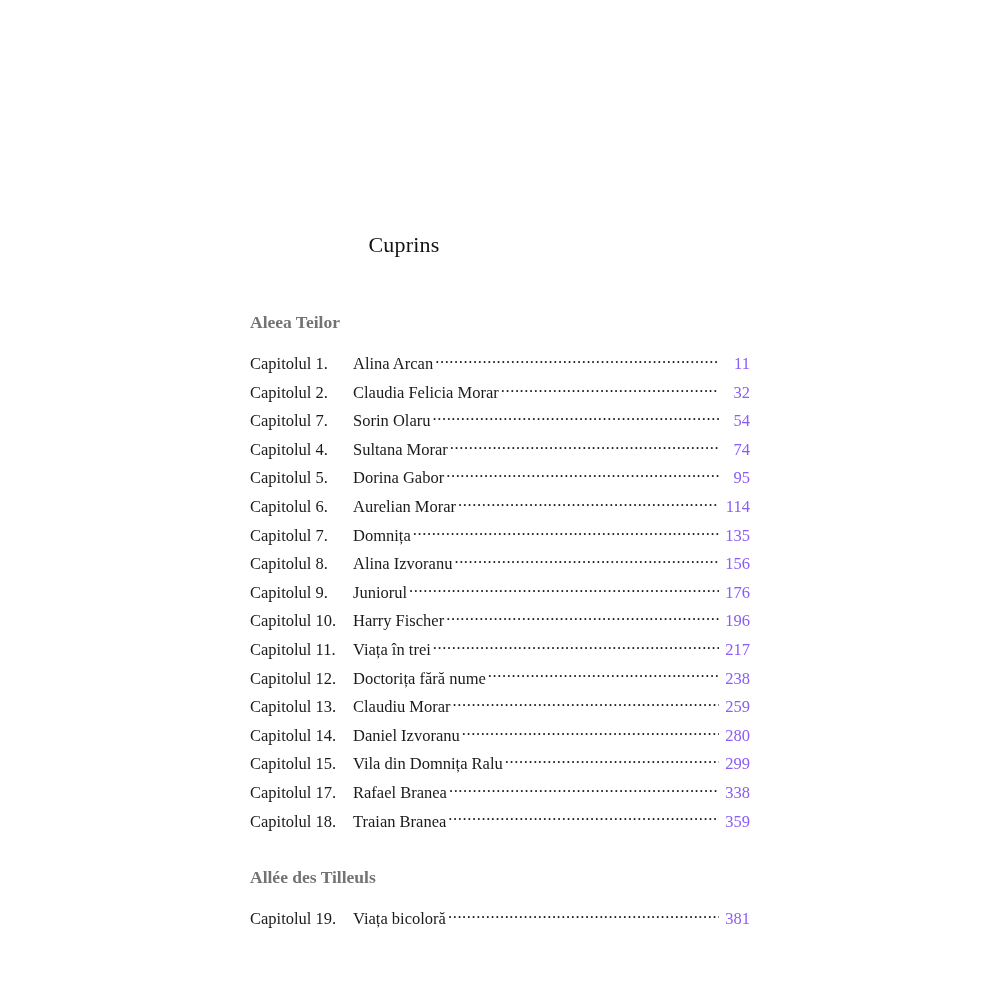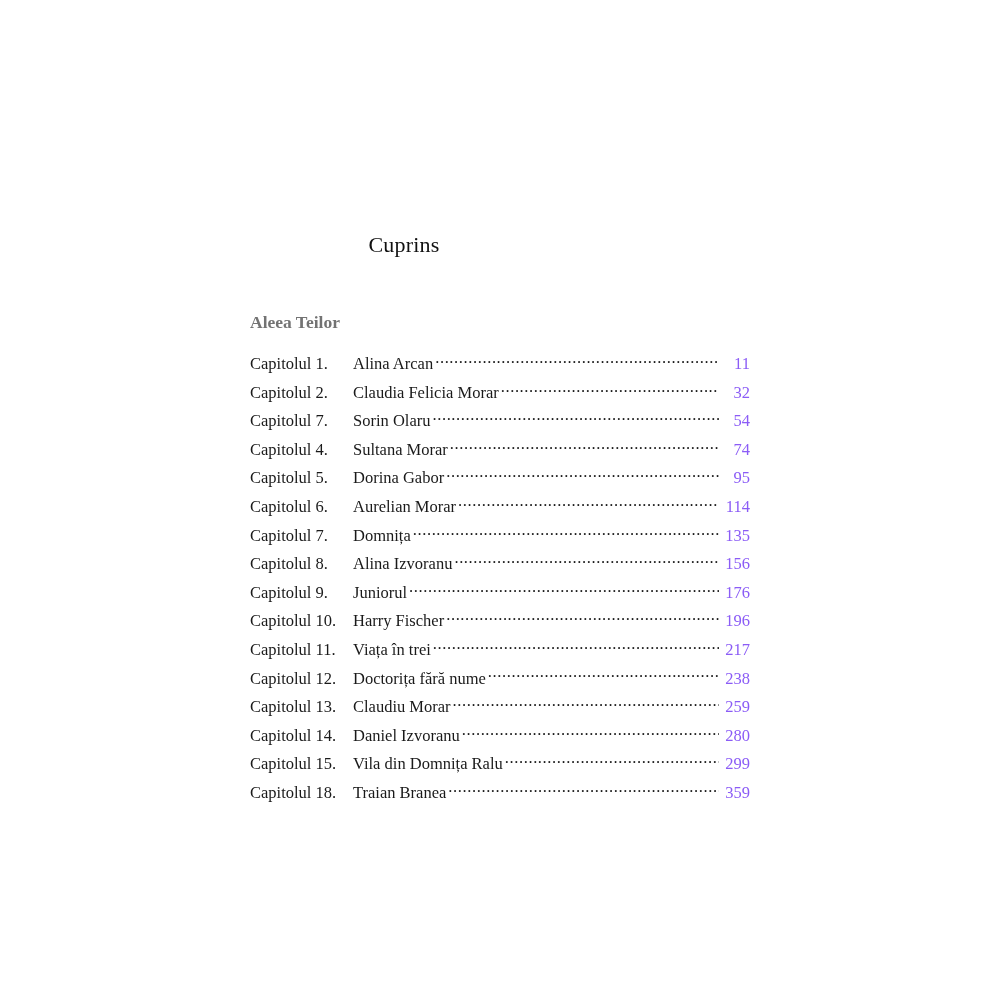--- a/index.html
+++ b/index.html
@@ -197,23 +197,40 @@
           <span class="entry-leader"></span>
           <span class="entry-page">280</span>
         </li>
         <li class="entry">
           <span class="entry-chapter">Capitolul 15.</span>
           <span class="entry-label">Vila din Domnița Ralu</span>
           <span class="entry-leader"></span>
           <span class="entry-page">299</span>
         </li>
         <li class="entry">
+          <span class="entry-chapter">Capitolul 17.</span>
+          <span class="entry-label">Rafael Branea</span>
+          <span class="entry-leader"></span>
+          <span class="entry-page">338</span>
+        </li>
+        <li class="entry">
           <span class="entry-chapter">Capitolul 18.</span>
           <span class="entry-label">Traian Branea</span>
           <span class="entry-leader"></span>
           <span class="entry-page">359</span>
         </li>
       </ul>
     </div>
 
+    <div class="section section-second">
+      <div class="section-heading">Allée des Tilleuls</div>
+      <ul class="entries">
+        <li class="entry">
+          <span class="entry-chapter">Capitolul 19.</span>
+          <span class="entry-label">Viața bicoloră</span>
+          <span class="entry-leader"></span>
+          <span class="entry-page">381</span>
+        </li>
+      </ul>
+    </div>
 
   </div>
 </div>
 
 </body></html>

